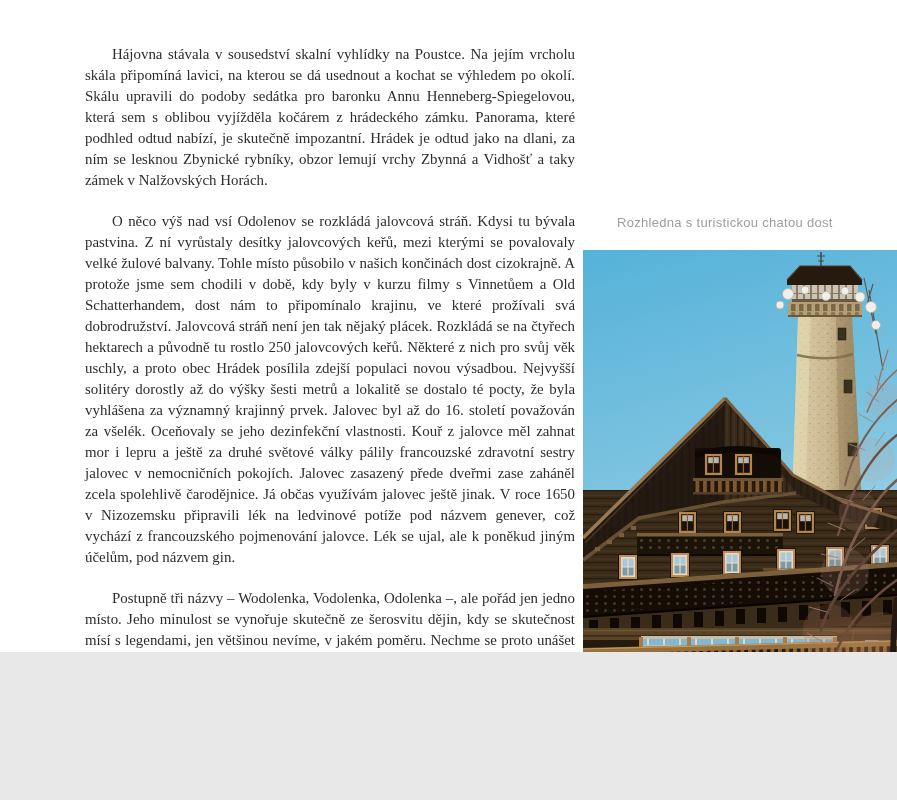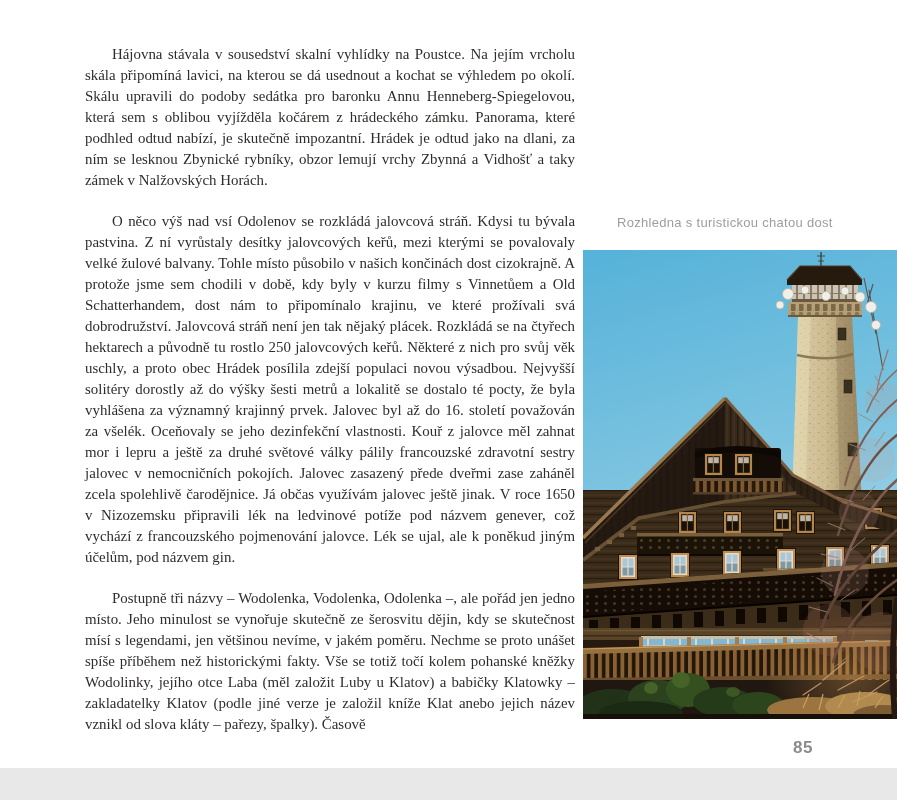--- a/index.html
+++ b/index.html
@@ -1,19 +1,19 @@
 <!DOCTYPE html>
 <html lang="cs" style="--page_bg: #ffffff; --text: #2e2d2b; --caption_gray: #9d9d9d; --pagenum_gray: #8b8b8b; --sky_top: #55b2d9; --sky_bottom: #b2dcec; --tower_stone: #cdbb92; --chalet_wood: #2c2013; --wood_trim: #9b7950; --glass_reflection: #7fb9da; --foliage_green: #2c421e; --dry_grass: #b08a4e;"><head>
 <meta charset="utf-8">
 <style>
   html,body{margin:0;padding:0;}
   body{background:#e8e8e8;}
   .page{
     position:relative;
-    width:897px;height:768px;
+    width:897px;height:652px;
     background:var(--page_bg,#ffffff);
     overflow:hidden;
     font-family:"Liberation Serif", serif;
   }
   .text-col{
     position:absolute;left:85px;top:44px;width:490px;
     font-size:14.9px;line-height:21px;
     color:var(--text,#2e2d2b);
     text-align:justify;
     hyphens:auto;

